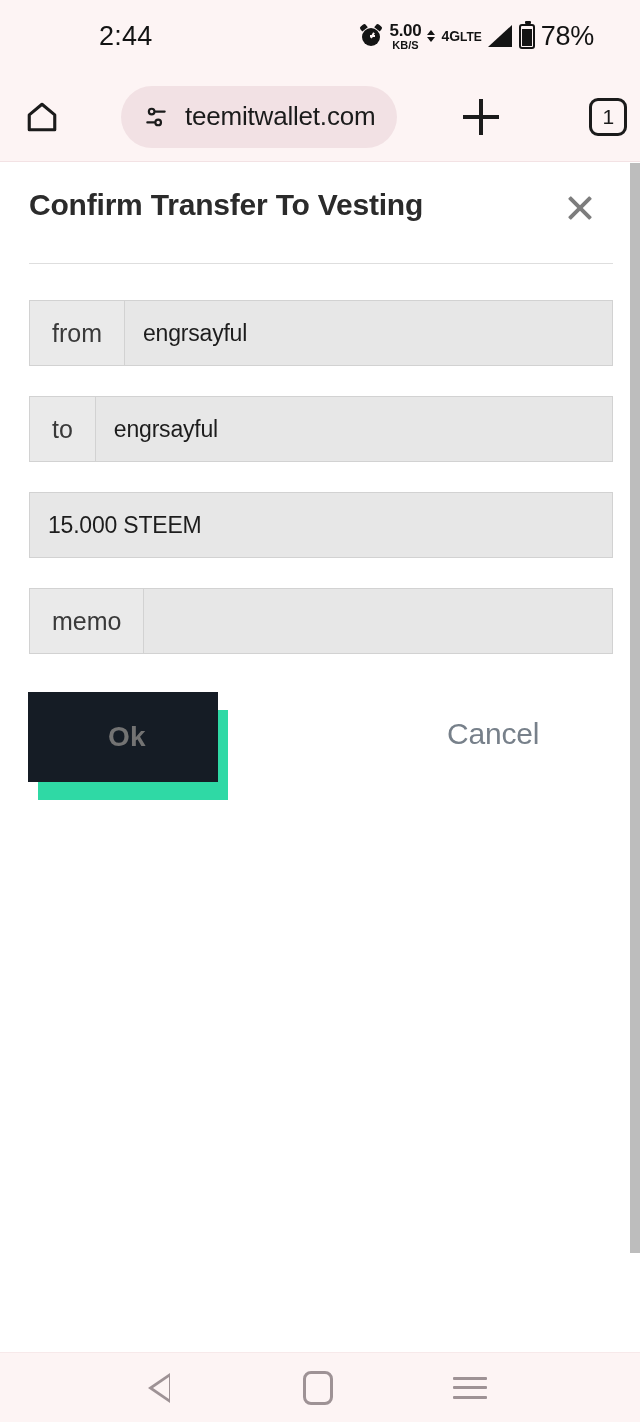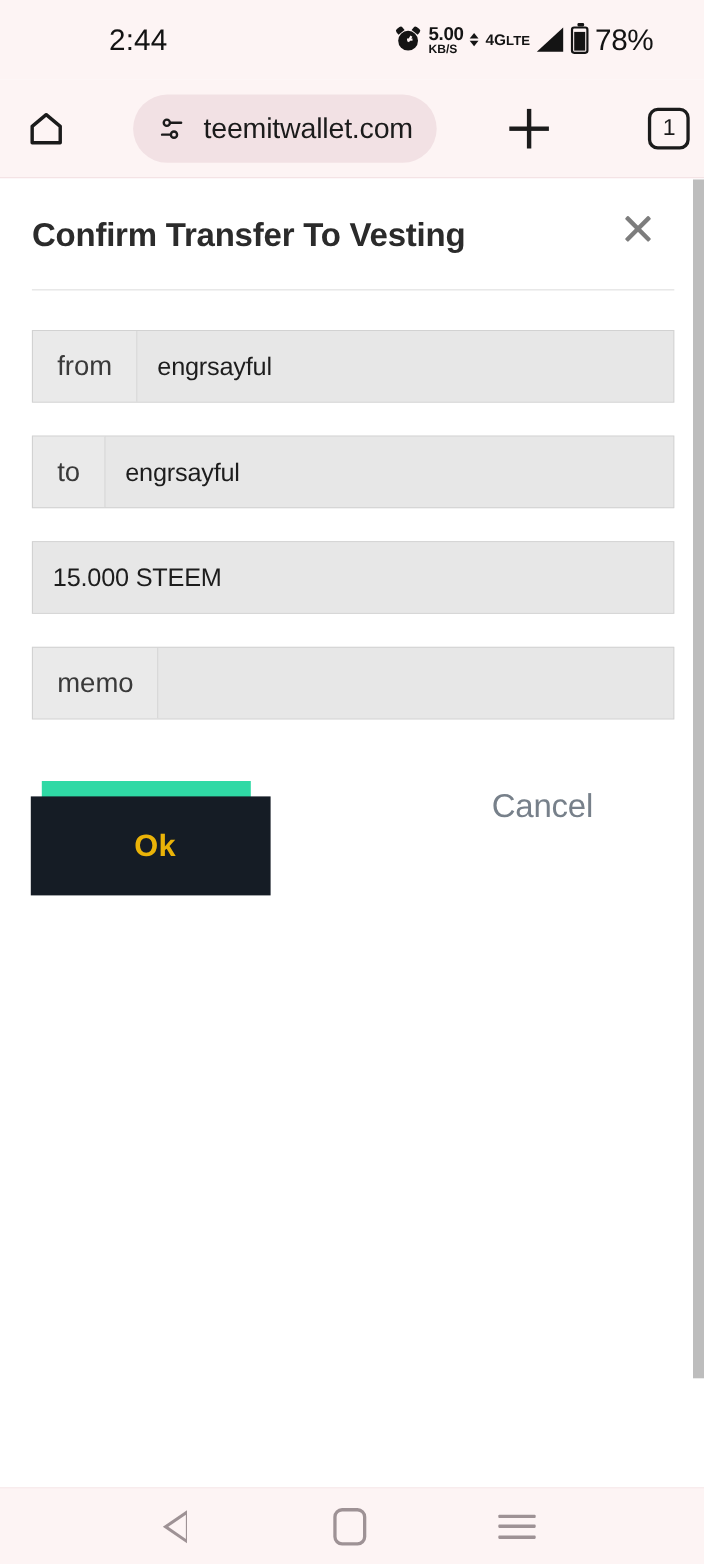--- a/index.html
+++ b/index.html
@@ -27,21 +27,21 @@
   .alarm-ico .bell { position:absolute; left:2px; top:3px; width:18px; height:18px;
       border-radius:50%; background:#141414; }
   .alarm-ico .hand { position:absolute; left:10px; top:7px; width:2px; height:6px;
       background:#fdf4f4; transform-origin:bottom center; transform:rotate(30deg); }
   .alarm-ico .hand2 { position:absolute; left:10px; top:10px; width:5px; height:2px;
       background:#fdf4f4; }
   .alarm-ico .ear-l { position:absolute; left:0px; top:0px; width:7px; height:5px;
       background:#141414; transform:rotate(-38deg); border-radius:2px 2px 0 0;}
   .alarm-ico .ear-r { position:absolute; right:0px; top:0px; width:7px; height:5px;
       background:#141414; transform:rotate(38deg); border-radius:2px 2px 0 0;}
-  .speed { display:flex; flex-direction:column; line-height:1; }
+  .speed { display:flex; flex-direction:column; align-items:center; line-height:1; }
   .speed .v { font-size:17px; font-weight:700; color:#141414; letter-spacing:-.3px; }
   .speed .u { font-size:11px; font-weight:700; color:#141414; margin-top:1px; }
   .updown { display:flex; flex-direction:column; align-items:center; gap:2px; margin:0 2px; }
   .updown i { display:block; width:0; height:0; border-left:4px solid transparent;
       border-right:4px solid transparent; }
   .updown .u { border-bottom:5px solid #141414; }
   .updown .d { border-top:5px solid #141414; }
   .netg { display:flex; flex-direction:row; align-items:center; line-height:1; margin-right:1px; }
   .netg .g { font-size:14px; font-weight:700; color:#141414; }
   .netg .l { font-size:12px; font-weight:700; color:#141414; margin-top:2px; }
@@ -84,21 +84,21 @@
   .menu-ico { margin-left:52px; width:7px; height:36px; display:flex; flex-direction:column;
       justify-content:space-between; flex:none; }
   .menu-ico i { width:7px; height:7px; border-radius:50%; background:#1b1b1b; display:block; }
 
   
   .page {
     position:absolute; top:163px; left:0; width:640px; height:1189px;
     background:#ffffff; overflow:hidden;
   }
   .dlg-title {
-    position:absolute; left:29px; top:35px;
+    position:absolute; left:29px; top:25px;
     font-size:30px; font-weight:700; color:#2b2b2b; letter-spacing:-.2px;
   }
   .close-x {
     position:absolute; right:41px; top:26px; width:38px; height:38px;
     display:flex; align-items:center; justify-content:center;
   }
   .close-x:before, .close-x:after {
     content:""; position:absolute; width:30px; height:4px; background:#7d7d7d; border-radius:1px;
   }
   .close-x:before { transform:rotate(45deg); }
@@ -122,25 +122,25 @@
     background:#e7e7e7; font-size:23px; color:#1d1d1d; letter-spacing:-.2px;
     overflow:hidden; white-space:nowrap;
   }
 
   .actions { position:absolute; left:0; top:529px; width:640px; height:110px; }
   .ok-wrap { position:absolute; left:28px; top:0; }
   .ok-shadow {
     position:absolute; left:10px; top:18px; width:190px; height:90px; background:#2fd9a5;
   }
   .ok-btn {
-    position:relative; width:218px; height:90px; background:#151c25;
-    color:#eab308; font-size:28px; font-weight:700; border:none;
+    position:relative; width:190px; height:90px; background:#151c25;
+    color:#737373; font-size:28px; font-weight:700; border:none;
     display:flex; align-items:center; justify-content:center;
     font-family:"Liberation Sans", sans-serif; letter-spacing:.3px;
-    padding-left:8px; cursor:pointer;margin-top:32px;
+    padding-left:8px; cursor:pointer;
   }
   .cancel-btn {
     position:absolute; left:447px; top:25px; background:none; border:none;
     font-family:"Liberation Sans", sans-serif; font-size:30px; color:#77808a;
     letter-spacing:-.2px; cursor:pointer; padding:0;
   }
 
   .scrollbar {
     position:absolute; right:0; top:0; width:10px; height:1090px; background:#bdbdbd;
   }

